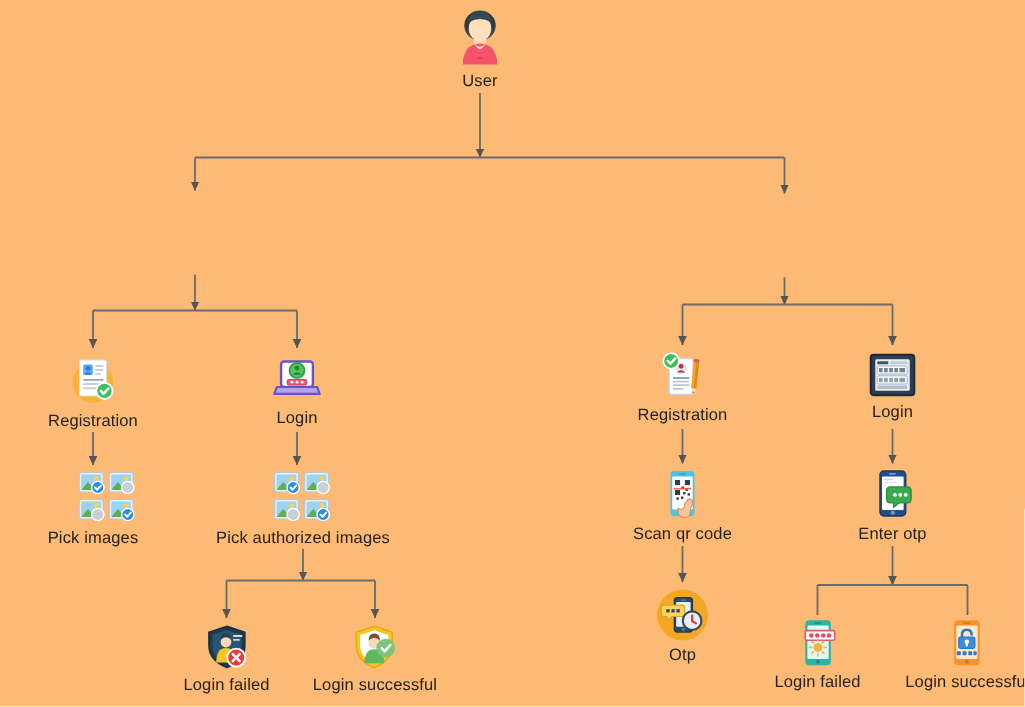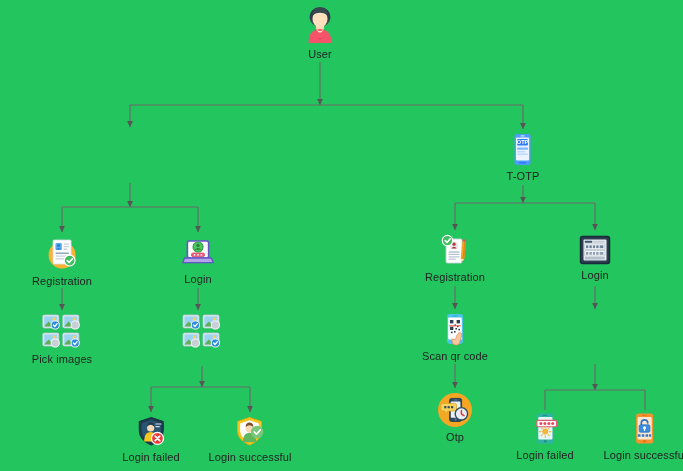--- a/index.html
+++ b/index.html
@@ -7,21 +7,21 @@
     padding: 0;
     background: #ffffff;
   }
   body {
     font-family: "Liberation Sans", sans-serif;
   }
   #canvas {
     position: relative;
     width: 683px;
     height: 471px;
-    background: #22c55e;
+    background: #fdba74;
     overflow: hidden;
   }
   #edges {
     position: absolute;
     left: 0;
     top: 0;
     width: 683px;
     height: 471px;
     pointer-events: none;
   }
@@ -104,36 +104,20 @@
         <path d="M12.6 10 q7.4 -4.6 14.8 0 q0 -7.4 -7.4 -7.4 q-7.4 0 -7.4 7.4 z" fill="#37474f"></path>
         <path d="M20 24 q-8.5 0.4 -10.6 7.8 q-0.9 3.2 -0.9 6.2 l23 0 q0 -3 -0.9 -6.2 q-2.1 -7.4 -10.6 -7.8 z" fill="#f4536a"></path>
         <path d="M16.6 24.4 q3.4 3.4 6.8 0 q-1.4 3.4 -3.4 3.4 q-2 0 -3.4 -3.4 z" fill="#ffe0bd"></path>
         <rect x="18.6" y="33" width="3" height="1.3" rx="0.6" fill="#e8445c"></rect>
       </svg>
     </span>
     <span class="label">User</span>
   </div>
 
 
-  <div class="node" style="left:523px; top:133px;">
-    <span class="icon-wrap">
-      <svg width="26" height="34" viewBox="0 0 26 34">
-        <rect x="5" y="1" width="16" height="31" rx="2.2" fill="#4f9bff"></rect>
-        <rect x="6.4" y="4.5" width="13.2" height="23" rx="1" fill="#eaf3ff"></rect>
-        <rect x="11" y="2.3" width="4" height="1.1" rx="0.5" fill="#cfe3ff"></rect>
-        <rect x="7.6" y="6" width="10.8" height="6.6" rx="1" fill="#2f7bf6"></rect>
-        <text x="13" y="11" font-family="'Liberation Sans',sans-serif" font-size="5.6" font-weight="bold" fill="#ffffff" text-anchor="middle">OTP</text>
-        <rect x="7.6" y="14.4" width="10.8" height="2.4" rx="0.6" fill="#7fb6ff"></rect>
-        <rect x="7.6" y="18" width="8" height="1.4" rx="0.6" fill="#bcd9ff"></rect>
-        <rect x="7.6" y="20.6" width="10.8" height="1.4" rx="0.6" fill="#bcd9ff"></rect>
-        <rect x="9.4" y="29" width="7.2" height="1.6" rx="0.8" fill="#2f7bf6"></rect>
-      </svg>
-    </span>
-    <span class="label">T-OTP</span>
-  </div>
 
   <div class="node" style="left:62px; top:236px;">
     <span class="icon-wrap">
       <svg width="36" height="36" viewBox="0 0 36 36">
         <circle cx="18" cy="19" r="13.5" fill="#f9b234"></circle>
         <rect x="9" y="4" width="18" height="24" rx="1.2" fill="#ffffff" stroke="#d8dde3" stroke-width="0.8"></rect>
         <rect x="11.4" y="7" width="6.4" height="7" rx="1" fill="#5aa9f2"></rect>
         <circle cx="14.6" cy="9.6" r="1.6" fill="#2d7dd2"></circle>
         <path d="M11.9 13.6 q2.7 -3 5.4 0 z" fill="#2d7dd2"></path>
         <rect x="19.4" y="7.4" width="5.6" height="1.3" rx="0.6" fill="#c5d0db"></rect>
@@ -159,21 +143,21 @@
         <rect x="10.4" y="17" width="13.2" height="3.6" rx="1.6" fill="#f25a7a" stroke="#cf3c5e" stroke-width="0.7"></rect>
         <circle cx="13.6" cy="18.8" r="0.9" fill="#ffffff"></circle>
         <circle cx="17" cy="18.8" r="0.9" fill="#ffffff"></circle>
         <circle cx="20.4" cy="18.8" r="0.9" fill="#ffffff"></circle>
         <path d="M3.6 22 h26.8 l1.8 4.6 h-30.4 z" fill="#b3a4ea" stroke="#6655c9" stroke-width="1.4" stroke-linejoin="round"></path>
       </svg>
     </span>
     <span class="label">Login</span>
   </div>
 
-  <div class="node" style="left:62px; top:314px;">
+  <div class="node" style="left:62px; top:314px;align-items:flex-end;">
     <span class="icon-wrap">
       <svg width="40" height="36" viewBox="0 0 40 36">
         <g>
           <rect x="1" y="1" width="16" height="13" rx="1.4" fill="#e8eef4" stroke="#b9c7d4" stroke-width="0.8"></rect>
           <rect x="2.4" y="2.4" width="13.2" height="10.2" fill="#9cd3f0"></rect>
           <path d="M2.4 12.6 l4.4 -5.2 l3.4 3.6 l2.6 -2.8 l2.8 4.4 z" fill="#5fae53"></path>
           <circle cx="12.4" cy="5" r="1.6" fill="#ffd24d"></circle>
           <circle cx="13.4" cy="11" r="4.1" fill="#2b8ce0" stroke="#ffffff" stroke-width="0.9"></circle>
           <path d="M11.6 11 l1.4 1.5 l2.4 -2.8" stroke="#ffffff" stroke-width="1.3" fill="none" stroke-linecap="round" stroke-linejoin="round"></path>
         </g>
@@ -232,20 +216,21 @@
         <g transform="translate(20,18)">
           <rect x="1" y="1" width="16" height="13" rx="1.4" fill="#e8eef4" stroke="#b9c7d4" stroke-width="0.8"></rect>
           <rect x="2.4" y="2.4" width="13.2" height="10.2" fill="#9cd3f0"></rect>
           <path d="M2.4 12.6 l4.4 -5.2 l3.4 3.6 l2.6 -2.8 l2.8 4.4 z" fill="#5fae53"></path>
           <circle cx="12.4" cy="5" r="1.6" fill="#ffd24d"></circle>
           <circle cx="13.4" cy="11" r="4.1" fill="#2b8ce0" stroke="#ffffff" stroke-width="0.9"></circle>
           <path d="M11.6 11 l1.4 1.5 l2.4 -2.8" stroke="#ffffff" stroke-width="1.3" fill="none" stroke-linecap="round" stroke-linejoin="round"></path>
         </g>
       </svg>
     </span>
+    <span class="label">Pick authorized images</span>
   </div>
 
   <div class="node" style="left:151px; top:416px;">
     <span class="icon-wrap">
       <svg width="34" height="32" viewBox="0 0 34 32">
         <path d="M17 1.5 L29 5.5 v9 q0 9.6 -12 14.6 q-12 -5 -12 -14.6 v-9 z" fill="#1f3a4d" stroke="#16303f" stroke-width="1"></path>
         <path d="M17 4 L26.6 7.2 v7.4 q0 7.6 -9.6 11.8 q-9.6 -4.2 -9.6 -11.8 v-7.4 z" fill="#2a5570"></path>
         <circle cx="16.4" cy="12" r="3.6" fill="#f7d9b8"></circle>
         <path d="M12.9 10.4 q0 -4.4 3.5 -4.4 q3.5 0 3.5 4.4 q-1.8 -1.6 -3.5 -1.6 q-1.7 0 -3.5 1.6 z" fill="#26404f"></path>
         <path d="M16.4 16 q-5.2 0 -6.2 6.2 q-0.3 2 -0.3 3.4 h13 q0 -1.4 -0.3 -3.4 q-1 -6.2 -6.2 -6.2 z" fill="#f5c521"></path>
@@ -341,20 +326,37 @@
           <rect x="10" y="18.6" width="1.6" height="1.6"></rect>
         </g>
         <rect x="8.2" y="12.2" width="11.6" height="1.2" fill="#ed5a3a" opacity="0.85"></rect>
         <circle cx="14" cy="28.6" r="1.5" fill="#2da8cf"></circle>
         <path d="M17.4 20 q2.6 -1.2 3.2 1 q0.5 1.8 -0.4 3.4 q-1.2 2.2 -1.2 4.2 q0 3.4 -3.6 3.4 q-3.4 0 -4 -2.6 q-0.4 -1.7 -0.4 -3.6 q1.6 1 3 0.5 q1.4 -0.5 1.2 -2.1 q-0.2 -1.4 1 -2.2 q1.2 -0.8 1.2 -2 z" fill="#f7c59f" stroke="#e08e4f" stroke-width="0.7"></path>
       </svg>
     </span>
     <span class="label">Scan qr code</span>
   </div>
 
+  <div class="node" style="left:595px; top:313px;">
+    <span class="icon-wrap">
+      <svg width="28" height="34" viewBox="0 0 28 34">
+        <rect x="5.4" y="1" width="17.2" height="30" rx="2.6" fill="#1f4e8c" stroke="#17386a" stroke-width="0.9"></rect>
+        <rect x="6.8" y="4.6" width="14.4" height="22.4" rx="0.8" fill="#ffffff"></rect>
+        <rect x="11.4" y="2.4" width="4.6" height="1.1" rx="0.5" fill="#6f9ad0"></rect>
+        <rect x="8.2" y="6.2" width="6" height="1" rx="0.5" fill="#c9d6e6"></rect>
+        <rect x="8.2" y="8.2" width="8.4" height="1" rx="0.5" fill="#dfe6ef"></rect>
+        <circle cx="14" cy="28.8" r="1.4" fill="#6f9ad0"></circle>
+        <path d="M12.4 11.6 h11.2 q2.6 0 2.6 2.6 v5.4 q0 2.6 -2.6 2.6 h-5.4 l-3.6 3 v-3 h-2.2 q-2.6 0 -2.6 -2.6 v-5.4 q0 -2.6 2.6 -2.6 z" fill="#3aa94f" stroke="#2b8a3e" stroke-width="0.8"></path>
+        <circle cx="15.4" cy="16.9" r="1.3" fill="#ffffff"></circle>
+        <circle cx="19" cy="16.9" r="1.3" fill="#ffffff"></circle>
+        <circle cx="22.6" cy="16.9" r="1.3" fill="#ffffff"></circle>
+      </svg>
+    </span>
+    <span class="label">Enter otp</span>
+  </div>
 
   <div class="node" style="left:455px; top:392px;">
     <span class="icon-wrap">
       <svg width="36" height="36" viewBox="0 0 36 36">
         <circle cx="18" cy="18" r="17" fill="#f5a623"></circle>
         <rect x="12.6" y="6.4" width="12" height="23" rx="2" fill="#2f4a60" stroke="#223848" stroke-width="0.9"></rect>
         <rect x="13.8" y="9.4" width="9.6" height="16.4" rx="0.7" fill="#e9f1f7"></rect>
         <rect x="16.6" y="7.6" width="4" height="0.9" rx="0.45" fill="#5a7d97"></rect>
         <circle cx="18.6" cy="27.6" r="1.1" fill="#5a7d97"></circle>
         <path d="M5.6 11.4 h12.2 q1.7 0 1.7 1.7 v4.2 q0 1.7 -1.7 1.7 h-6.8 l-3.2 2.6 v-2.6 h-2.2 q-1.7 0 -1.7 -1.7 v-4.2 q0 -1.7 1.7 -1.7 z" fill="#f7d35c" stroke="#d9a62c" stroke-width="0.8"></path>

